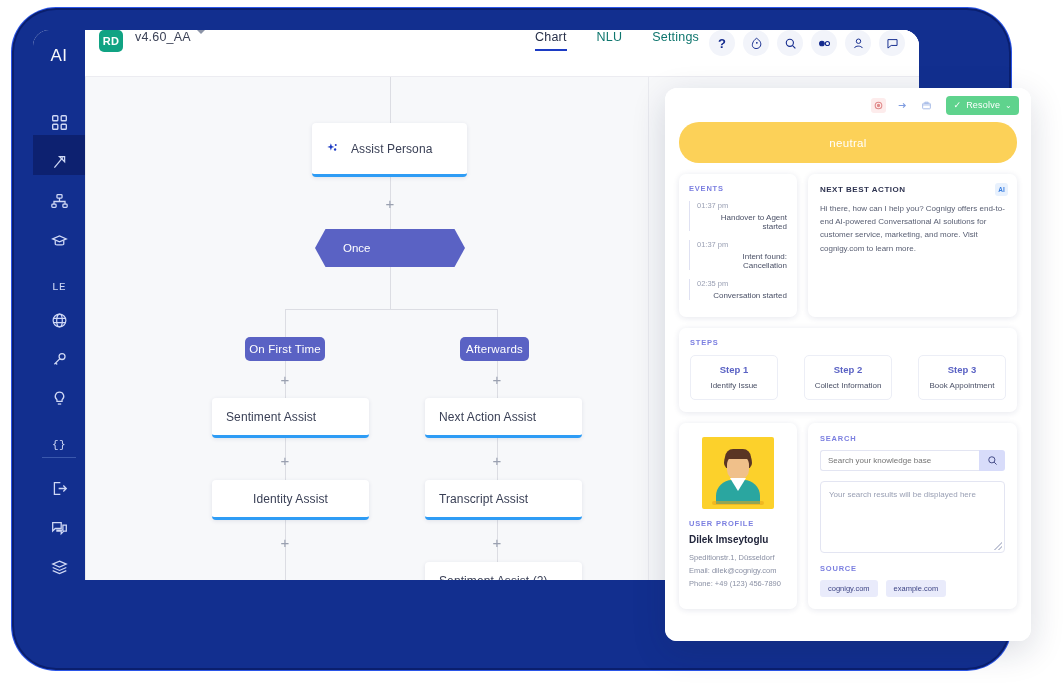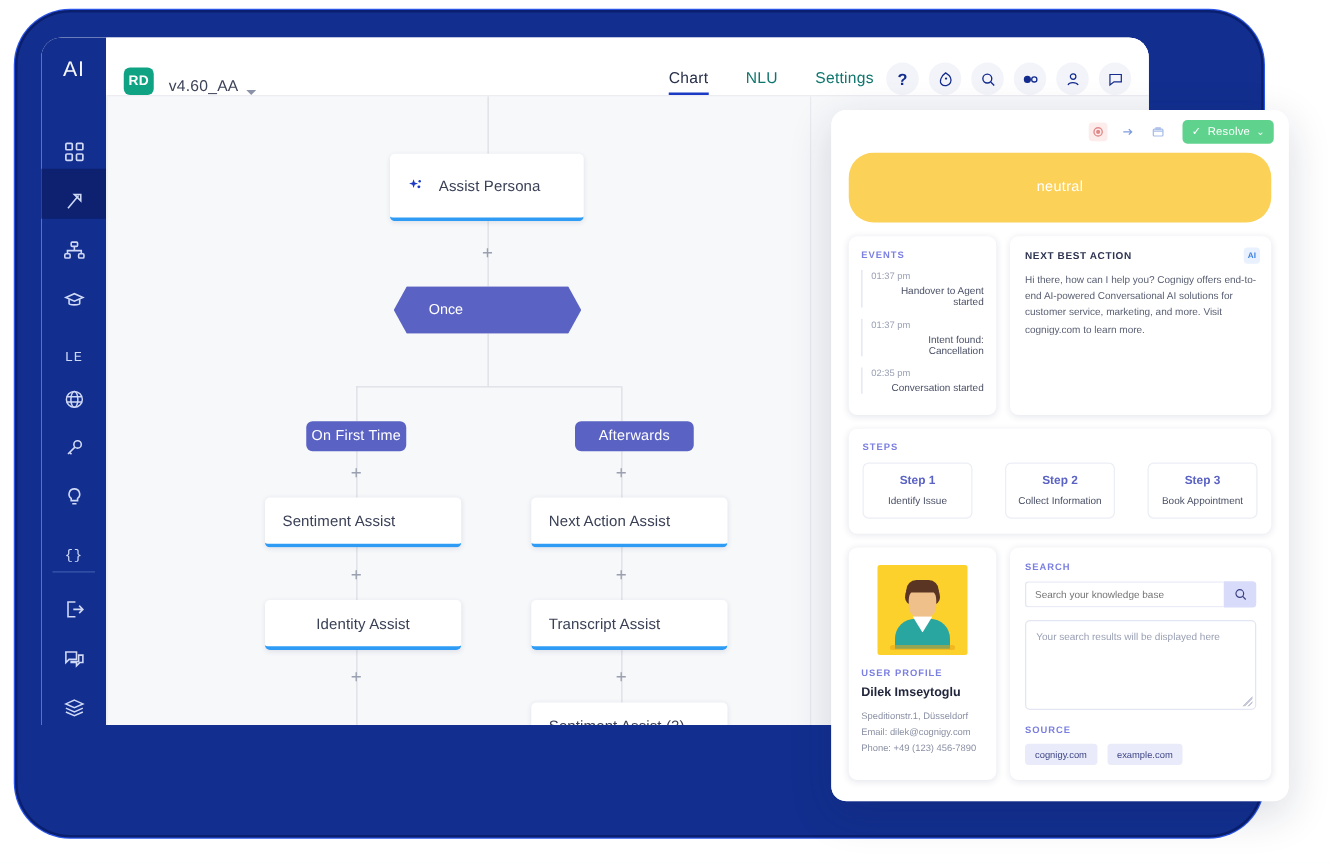--- a/index.html
+++ b/index.html
@@ -55,21 +55,21 @@
   .rail-mono {
     font-family: "Liberation Mono", monospace;
     font-size: 11px; letter-spacing: .5px; color: #cfd8f5;
   }
 
   
   .content { flex: 1; min-width: 0; display: flex; flex-direction: column; background: #ffffff; }
 
   .topbar {
     height: 46px; flex: 0 0 46px;
-    display: flex; align-items: flex-end;
+    display: flex; align-items: flex-start;
     padding: 0 14px 0 14px;
     background: #ffffff;
   }
   .rd-badge {
     width: 24px; height: 22px; border-radius: 5px;
     background: #10a383; color: #ffffff;
     font-size: 11px; font-weight: bold; letter-spacing: .3px;
     display: flex; align-items: center; justify-content: center;
   }
   .proj-name {
@@ -178,21 +178,21 @@
     font-size: 9px; letter-spacing: .2px;
     display: flex; align-items: center; gap: 5px;
     padding: 0 7px; margin-left: 3px;
   }
   .resolve-btn .chk { font-size: 9px; }
   .resolve-btn .cv { font-size: 8px; opacity: .9; }
 
   .sp-body { flex: 1; overflow: hidden; padding: 0 14px 14px; background: #ffffff; }
 
   .sentiment-bar {
-    height: 56px; border-radius: 20px; background: #fcd158;
+    height: 41px; border-radius: 20px; background: #fcd158;
     color: #ffffff; font-size: 11.5px;
     display: flex; align-items: center; justify-content: center;
     margin-bottom: 11px; letter-spacing: .3px;
   }
 
   .row-2 { display: flex; gap: 11px; }
   .card {
     background: #ffffff; border-radius: 7px;
     box-shadow: 0 1px 6px rgba(30,40,90,.11);
   }
@@ -483,21 +483,21 @@
 
         <div class="plus" style="left:305px; top:126px;">+</div>
 
         <div class="hexnode" style="left:230px; top:152px; width:150px; height:38px;">
           <span>Once</span>
         </div>
 
         <div class="pill" style="left:160px; top:260px; width:80px; height:24px;">
           <span>On First Time</span>
         </div>
-        <div class="pill" style="left:375px; top:260px; width:95px; height:24px;">
+        <div class="pill" style="left:375px; top:260px; width:69px; height:24px;">
           <span>Afterwards</span>
         </div>
 
         <div class="plus" style="left:200px; top:302px;">+</div>
         <div class="plus" style="left:412px; top:302px;">+</div>
 
         <div class="node" style="left:127px; top:321px; width:157px; height:40px;">
           <span>Sentiment Assist</span>
         </div>
         <div class="node" style="left:340px; top:321px; width:157px; height:40px;">

